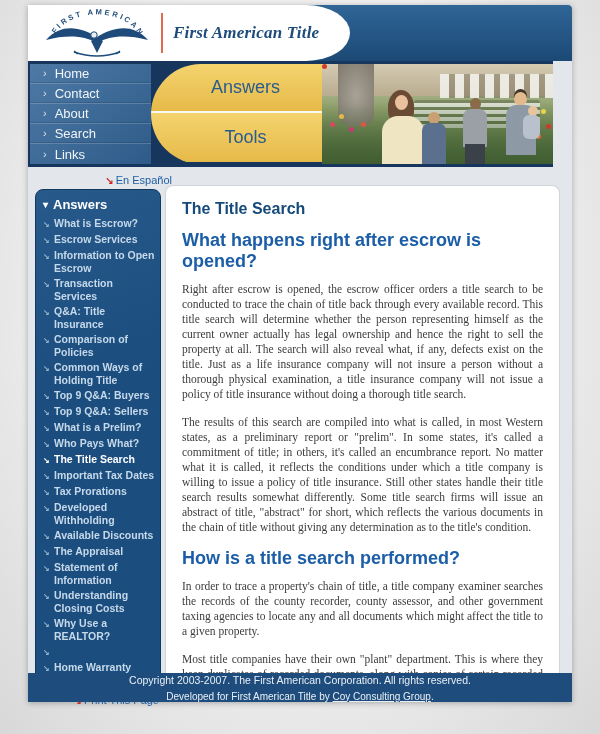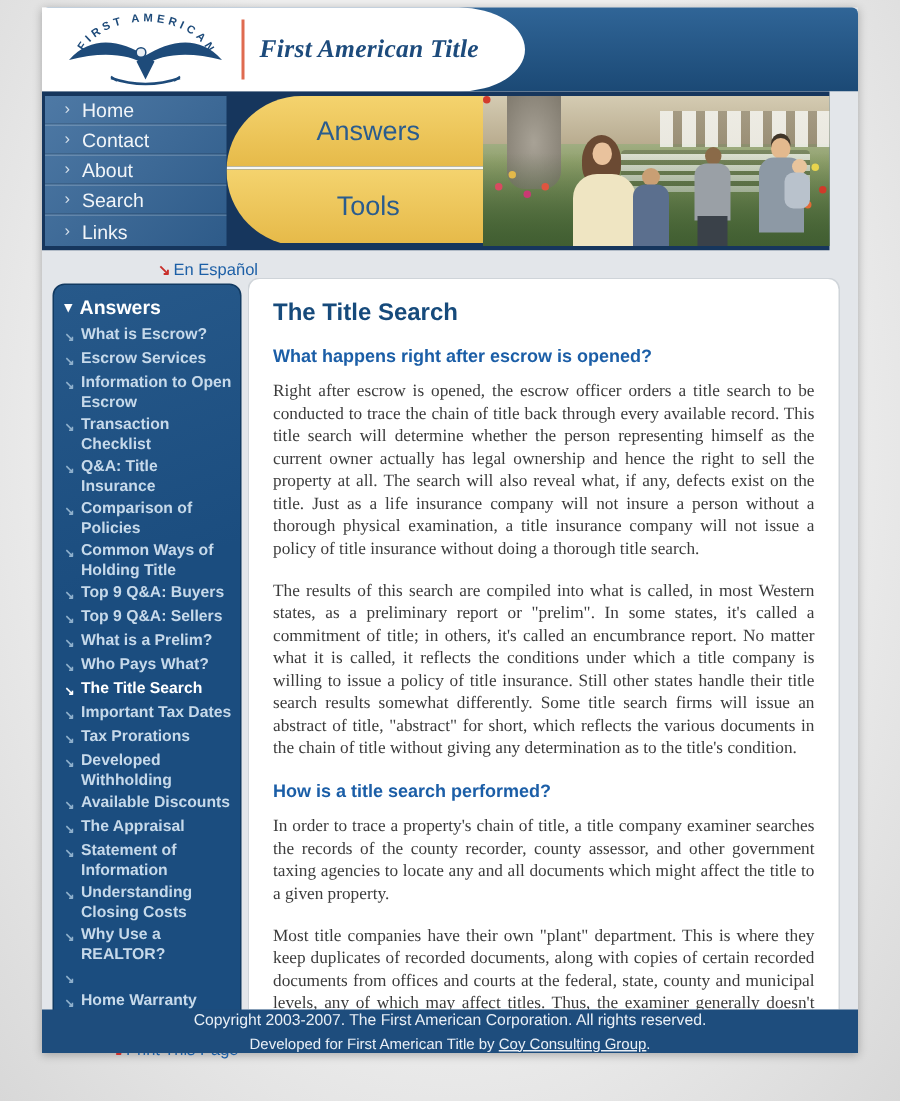--- a/index.html
+++ b/index.html
@@ -123,21 +123,21 @@
     margin-top:7px; text-align:right; font-size:11px; color:#1c5fa6; cursor:pointer; padding-right:2px;
   }
   .printlink .arrow { color:#c9302c; font-weight:bold; font-size:10px; margin-right:2px; }
   
   .content {
     position:absolute; left:137px; top:18px; width:395px; height:488px;
     background:#fff; border:1px solid #cfd4d9; border-bottom:none; border-radius:8px 8px 0 0;
     padding:14px 16px 10px 16px; overflow:hidden;
   }
   .content h1 { font-size:16px; color:#164a7b; margin:0 0 12px 0; }
-  .content h2 { font-size:12px; color:#1b5ea7; margin:3px 0 10px 0; }
+  .content h2 { font-size:18px; color:#1b5ea7; margin:3px 0 10px 0; }
   .content p { font-size:11.5px; color:#3c3c3c; line-height:15px; text-align:justify; margin:0 0 13px 0;font-family:Liberation Serif, serif; }
   
   .footer {
     position:absolute; left:0; top:668px; width:544px; height:29px;
     background:#1e4d7d; color:#e9eff6; text-align:center;
     display:flex; flex-direction:column; justify-content:center; gap:5px;
   }
   .footer .l1 { font-size:10.5px; }
   .footer .l2 { font-size:10px; }
   .footer a { color:#e9eff6; text-decoration:underline; cursor:pointer; }
@@ -243,21 +243,21 @@
         <div class="side-item">
             <span class="arrow">↘</span>
             <span>Escrow Services</span>
           </div>
         <div class="side-item">
             <span class="arrow">↘</span>
             <span>Information to Open Escrow</span>
           </div>
         <div class="side-item">
             <span class="arrow">↘</span>
-            <span>Transaction Checklist</span>
+            <span>Transaction Services</span>
           </div>
         <div class="side-item">
             <span class="arrow">↘</span>
             <span>Q&amp;A: Title Insurance</span>
           </div>
         <div class="side-item">
             <span class="arrow">↘</span>
             <span>Comparison of Policies</span>
           </div>
         <div class="side-item">

